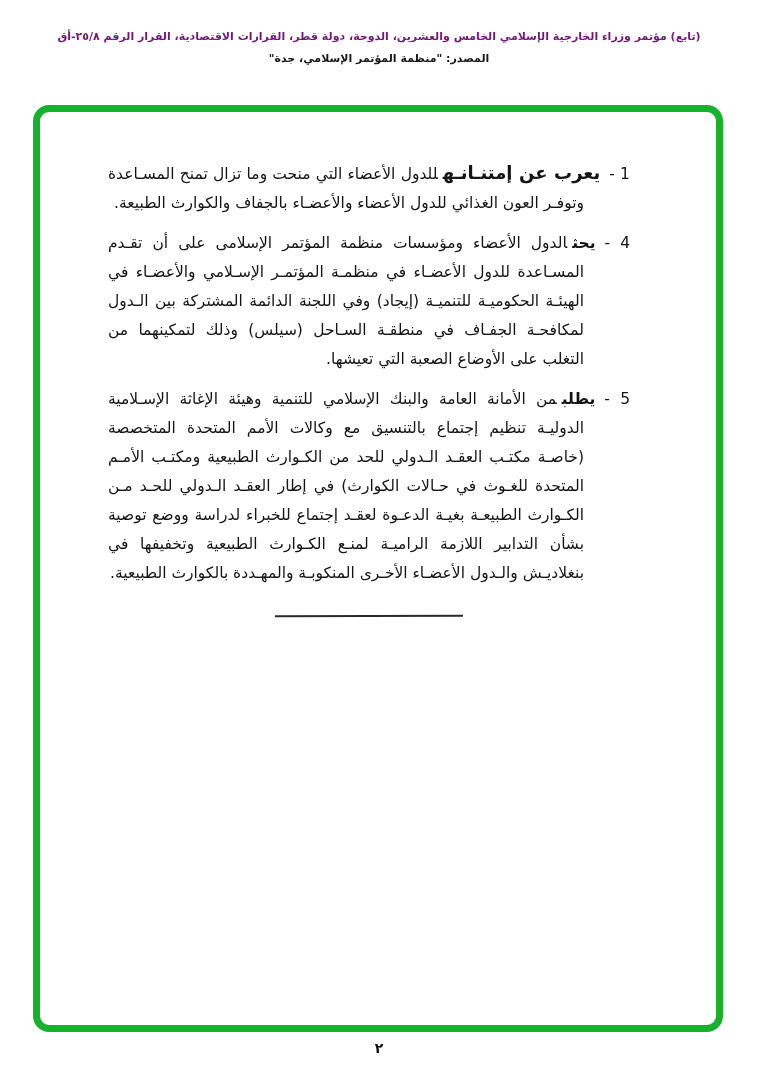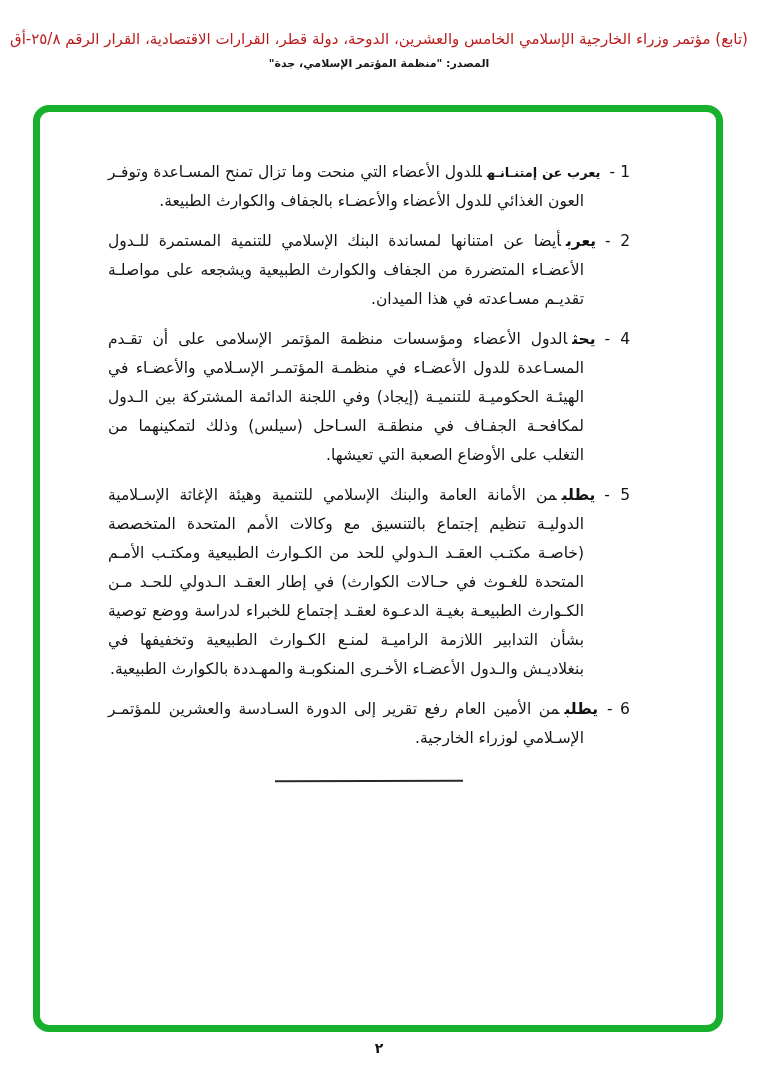--- a/index.html
+++ b/index.html
@@ -20,25 +20,25 @@
   
   .doc-header {
     position: absolute;
     top: 30px;
     left: 0;
     right: 0;
     text-align: center;
     direction: rtl;
   }
   .doc-header .line1 {
-    font-size: 15px;
-    font-weight: normal;
+    font-size: 11px;
+    font-weight: bold;
     white-space: nowrap;
     letter-spacing: 0.2px;
-    color: #b91c1c;
+    color: #701a75;
   }
   .doc-header .line2 {
     margin-top: 9px;
     font-size: 11px;
     font-weight: bold;
     color: #181818;
   }
 
   
   .frame {
@@ -72,21 +72,21 @@
   }
   .clause .marker {
     margin-left: 9px;
     white-space: nowrap;
   }
   .clause .lead {
     font-weight: bold;
     margin-left: 5px;
   }
   .clause.first .lead {
-    font-size: 13px;
+    font-size: 18px;
     letter-spacing: 0.5px;
   }
 
   .divider {
     width: 188px;
     height: 2px;
     background: #2a2a2a;
     margin: 27px auto 0 auto;
     transform: rotate(-0.2deg);
   }
@@ -112,28 +112,26 @@
     <div class="line1">(تابع) مؤتمر وزراء الخارجية الإسلامي الخامس والعشرين، الدوحة، دولة قطر، القرارات الاقتصادية، القرار الرقم ٢٥/٨-أق</div>
     <div class="line2">المصدر:  "منظمة المؤتمر الإسلامي، جدة"</div>
   </div>
 
   <div class="frame"></div>
 
   <div class="content">
 
     <p class="clause first"><span class="marker">1 -</span><span class="lead">يعرب عن إمتنـانـه</span><span class="body-text">للدول الأعضاء التي منحت وما تزال تمنح المسـاعدة وتوفـر العون الغذائي للدول الأعضاء والأعضـاء بالجفاف والكوارث الطبيعة.</span></p>
 
-    <p class="clause"><span class="marker">2 -</span><span class="lead">يعرب</span><span class="body-text">أيضا عن امتنانها لمساندة البنك الإسلامي للتنمية المستمرة للـدول الأعضـاء المتضررة من الجفاف والكوارث الطبيعية ويشجعه على مواصلـة تقديـم مسـاعدته في هذا الميدان.</span></p>
 
 
     <p class="clause"><span class="marker">4 -</span><span class="lead">يحث</span><span class="body-text">الدول الأعضاء ومؤسسات منظمة المؤتمر الإسلامى على أن تقـدم المسـاعدة للدول الأعضـاء في منظمـة المؤتمـر الإسـلامي والأعضـاء في الهيئـة الحكوميـة للتنميـة (إيجاد) وفي اللجنة الدائمة المشتركة بين الـدول لمكافحـة الجفـاف في منطقـة السـاحل (سيلس) وذلك لتمكينهما من التغلب على الأوضاع الصعبة التي تعيشها.</span></p>
 
     <p class="clause"><span class="marker">5 -</span><span class="lead">يطلب</span><span class="body-text">من الأمانة العامة والبنك الإسلامي للتنمية وهيئة الإغاثة الإسـلامية الدوليـة تنظيم إجتماع بالتنسيق مع وكالات الأمم المتحدة المتخصصة (خاصـة مكتـب العقـد الـدولي للحد من الكـوارث الطبيعية ومكتـب الأمـم المتحدة للغـوث في حـالات الكوارث) في إطار العقـد الـدولي للحـد مـن الكـوارث الطبيعـة بغيـة الدعـوة لعقـد إجتماع للخبراء لدراسة ووضع توصية بشأن التدابير اللازمة الراميـة لمنـع الكـوارث الطبيعية وتخفيفها في بنغلاديـش والـدول الأعضـاء الأخـرى المنكوبـة والمهـددة بالكوارث الطبيعية.</span></p>
 
-    <p class="clause"><span class="marker">6 -</span><span class="lead">يطلب</span><span class="body-text">من الأمين العام رفع تقرير إلى الدورة السـادسة والعشرين للمؤتمـر الإسـلامي لوزراء الخارجية.</span></p>
 
     <div class="divider"></div>
 
   </div>
 
   <div class="page-number">٢</div>
 
 </div>
 
 </body></html>

